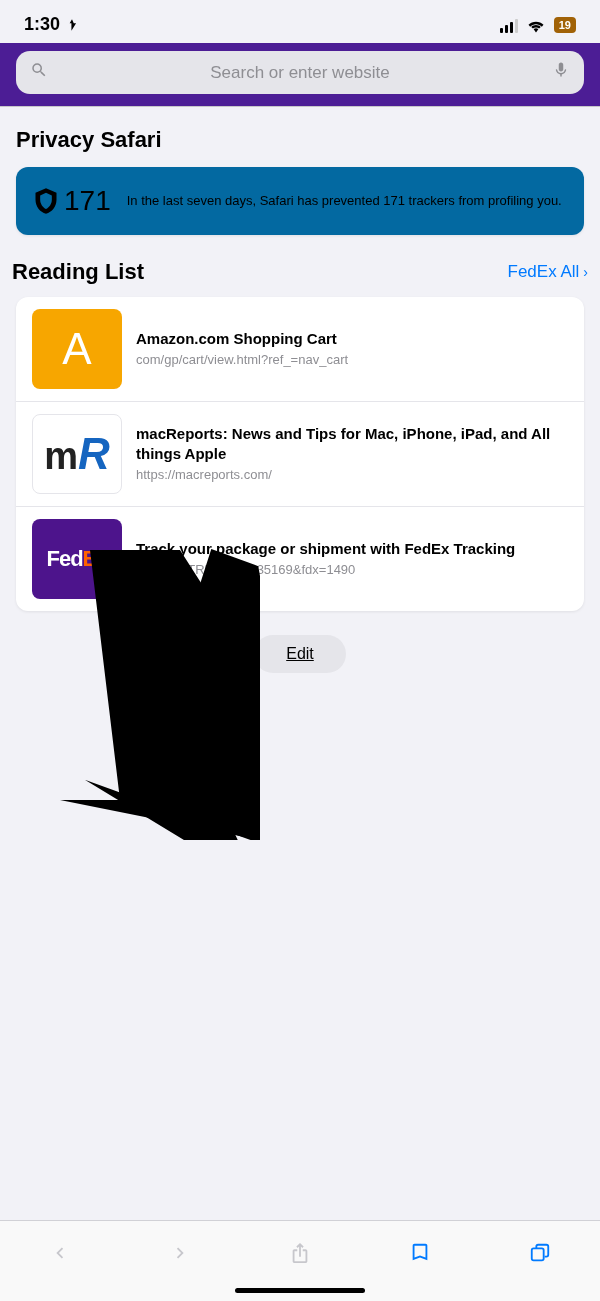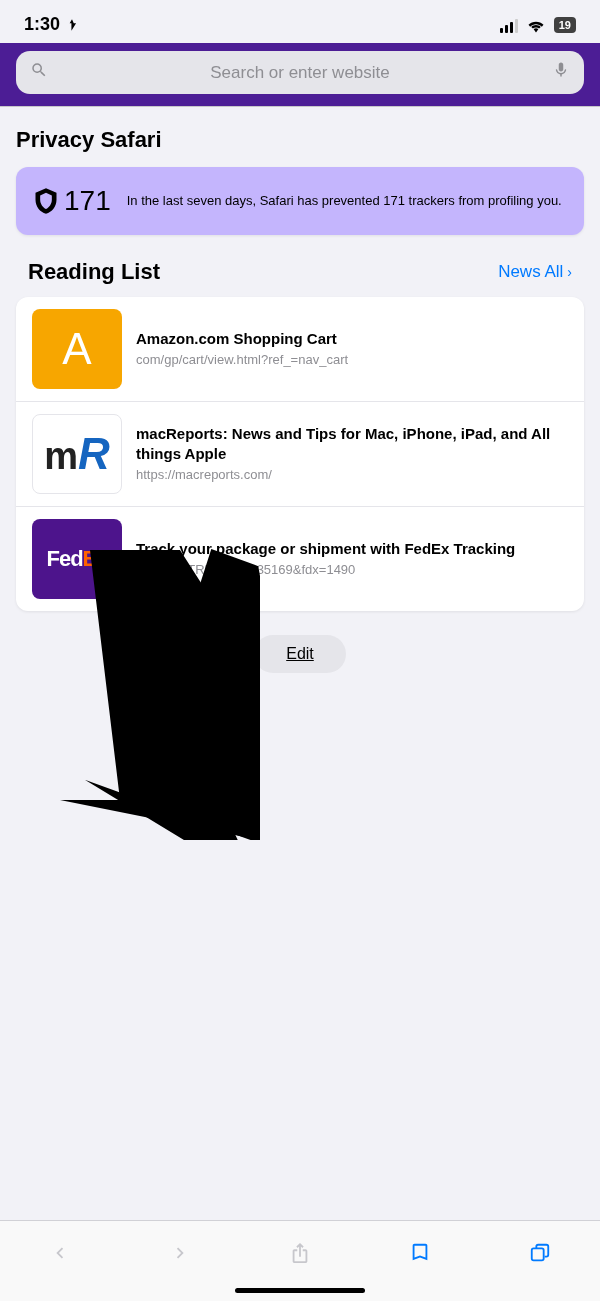--- a/index.html
+++ b/index.html
@@ -39,21 +39,21 @@
       align-items: flex-end;
       gap: 2px;
       height: 16px;
     }
     .signal-bar {
       width: 3px;
       background: #000;
       border-radius: 1px;
     }
     .battery-badge {
-      background: #404040;
+      background: #a16207;
       color: #fff;
       font-size: 11px;
       font-weight: 700;
       border-radius: 4px;
       padding: 2px 5px;
       display: flex;
       align-items: center;
       gap: 2px;
     }
 
@@ -98,21 +98,21 @@
     .section {
       padding: 20px 16px 0;
     }
     .section-title {
       font-size: 22px;
       font-weight: 700;
       color: #000;
       margin-bottom: 14px;
     }
     .privacy-card {
-      background: #c4b5fd;
+      background: #0369a1;
       border-radius: 12px;
       padding: 18px 16px;
       display: flex;
       align-items: center;
       gap: 16px;
       box-shadow: 0 1px 3px rgba(0,0,0,0.08);
     }
     .privacy-icon-group {
       display: flex;
       align-items: center;
@@ -128,21 +128,21 @@
       font-size: 13px;
       color: #000;
       line-height: 1.4;
     }
 
     
     .reading-list-header {
       display: flex;
       align-items: center;
       justify-content: space-between;
-      padding: 24px 28px 12px;
+      padding: 24px 12px 12px;
     }
     .reading-list-title {
       font-size: 22px;
       font-weight: 700;
       color: #000;
     }
     .show-all-link {
       display: flex;
       align-items: center;
       gap: 4px;
@@ -353,21 +353,21 @@
       </svg>
       <span class="tracker-count">171</span>
     </div>
     <div class="privacy-text">In the last seven days, Safari has prevented 171 trackers from profiling you.</div>
   </div>
 </div>
 
 <div class="reading-list-header">
   <div class="reading-list-title">Reading List</div>
   <div class="show-all-link">
-    <span>News All</span>
+    <span>FedEx All</span>
     <span class="show-all-chevron">›</span>
   </div>
 </div>
 
 <div class="reading-list-items">
 
   <div class="reading-item">
     <div class="item-thumbnail amazon-thumb">
       <span class="amazon-letter">A</span>
     </div>

